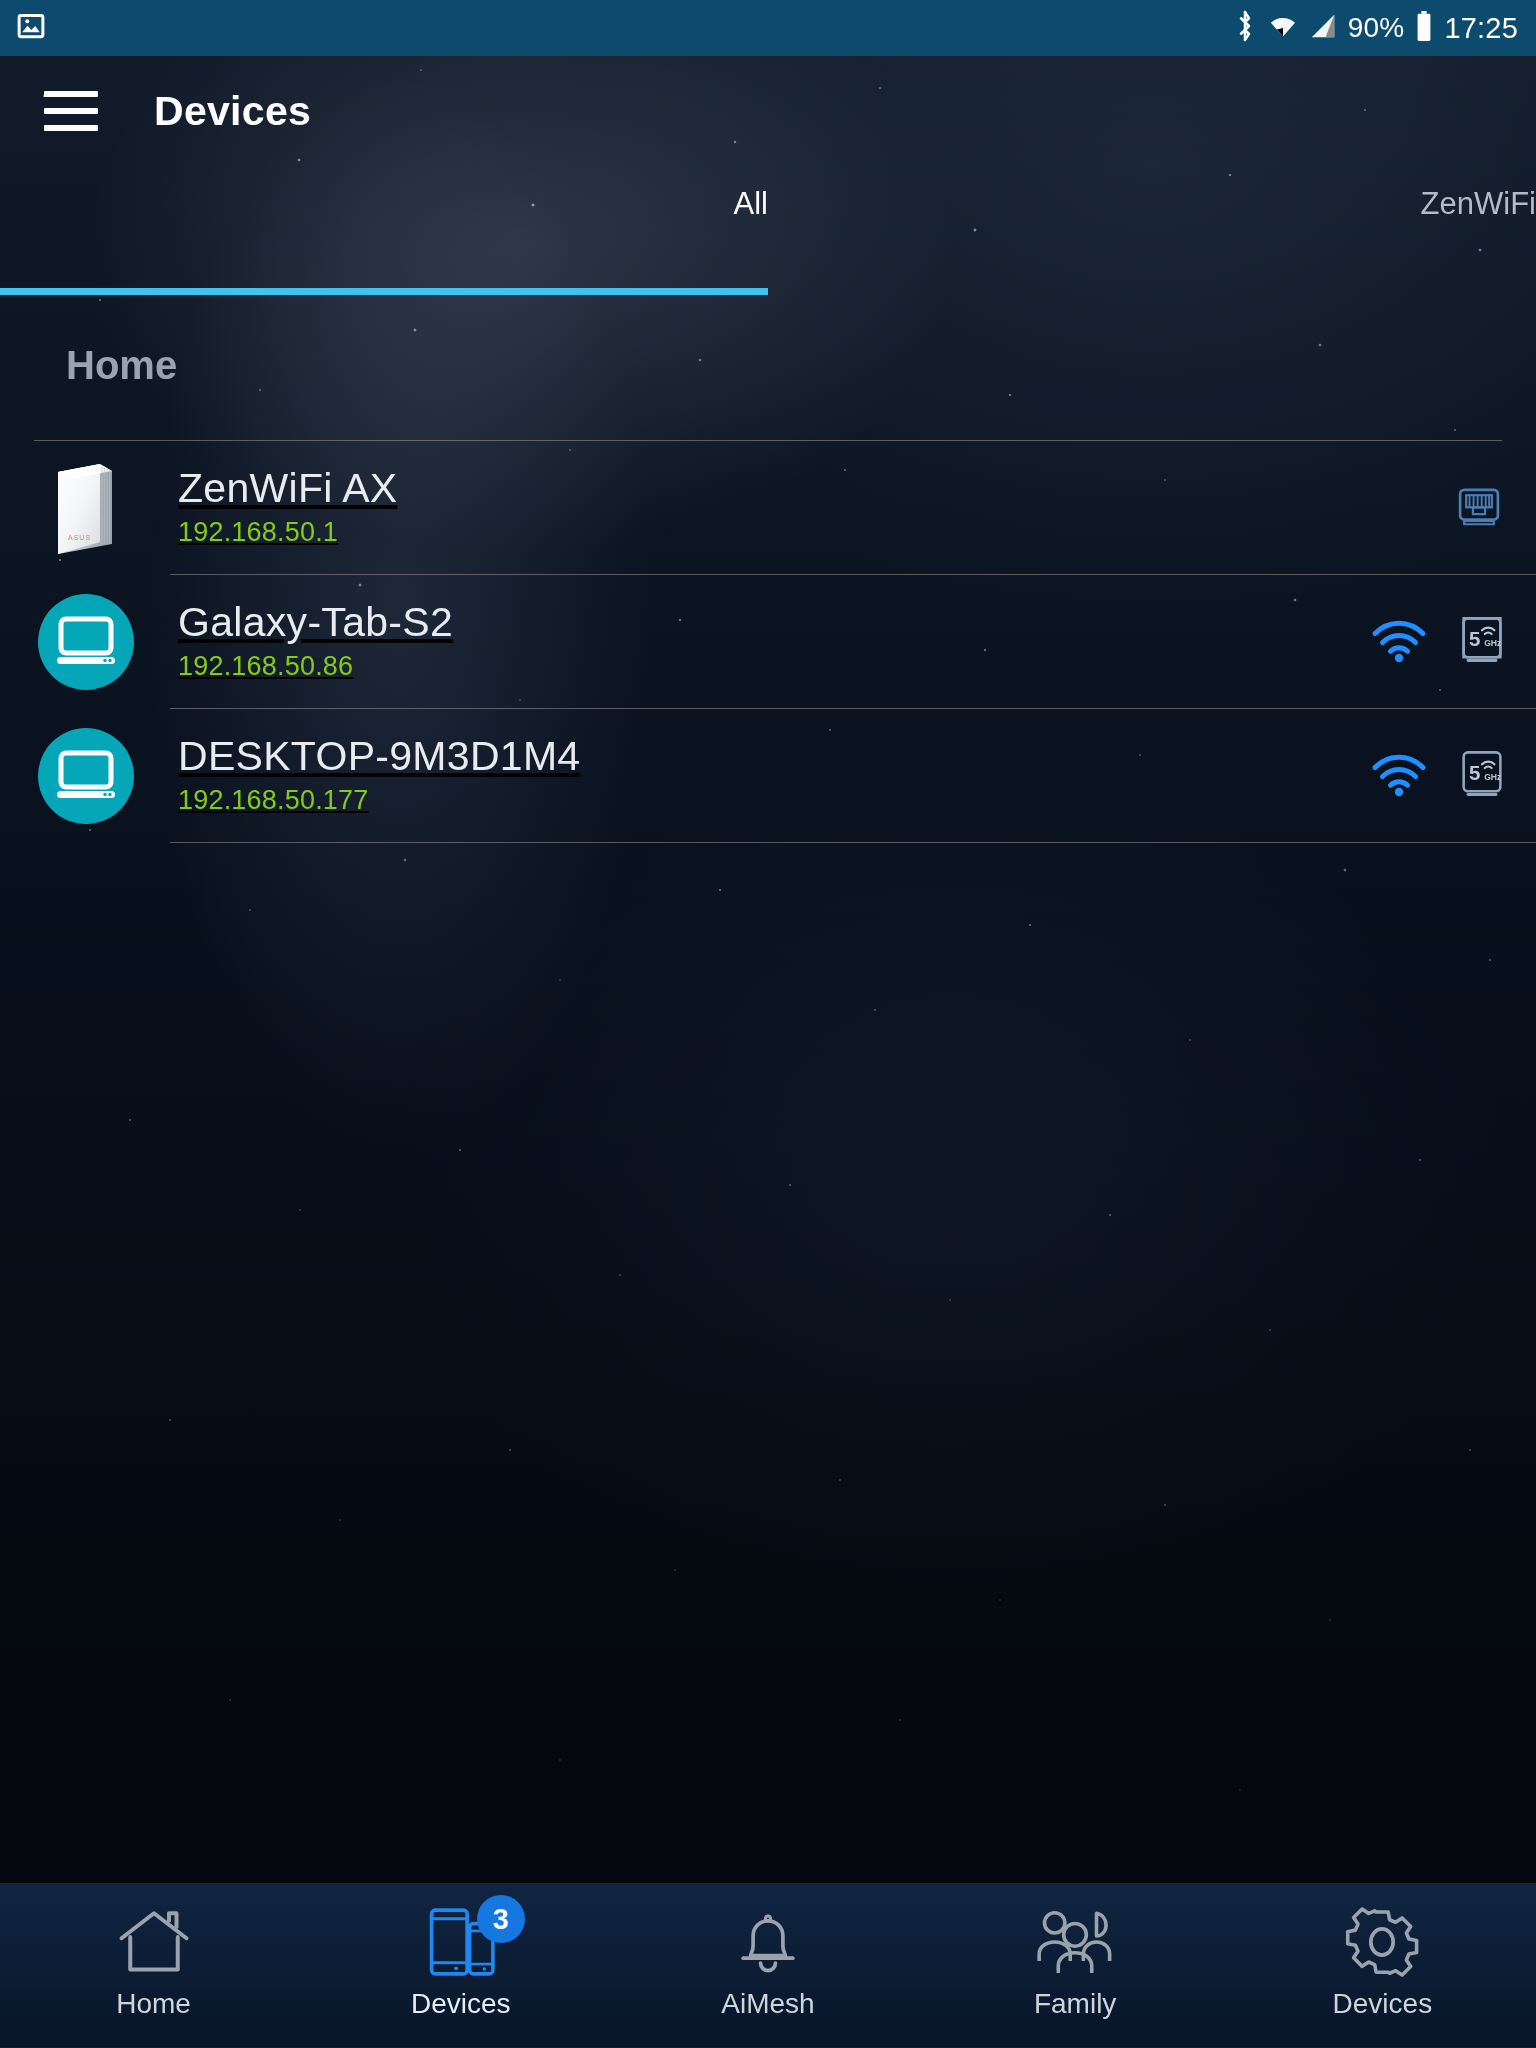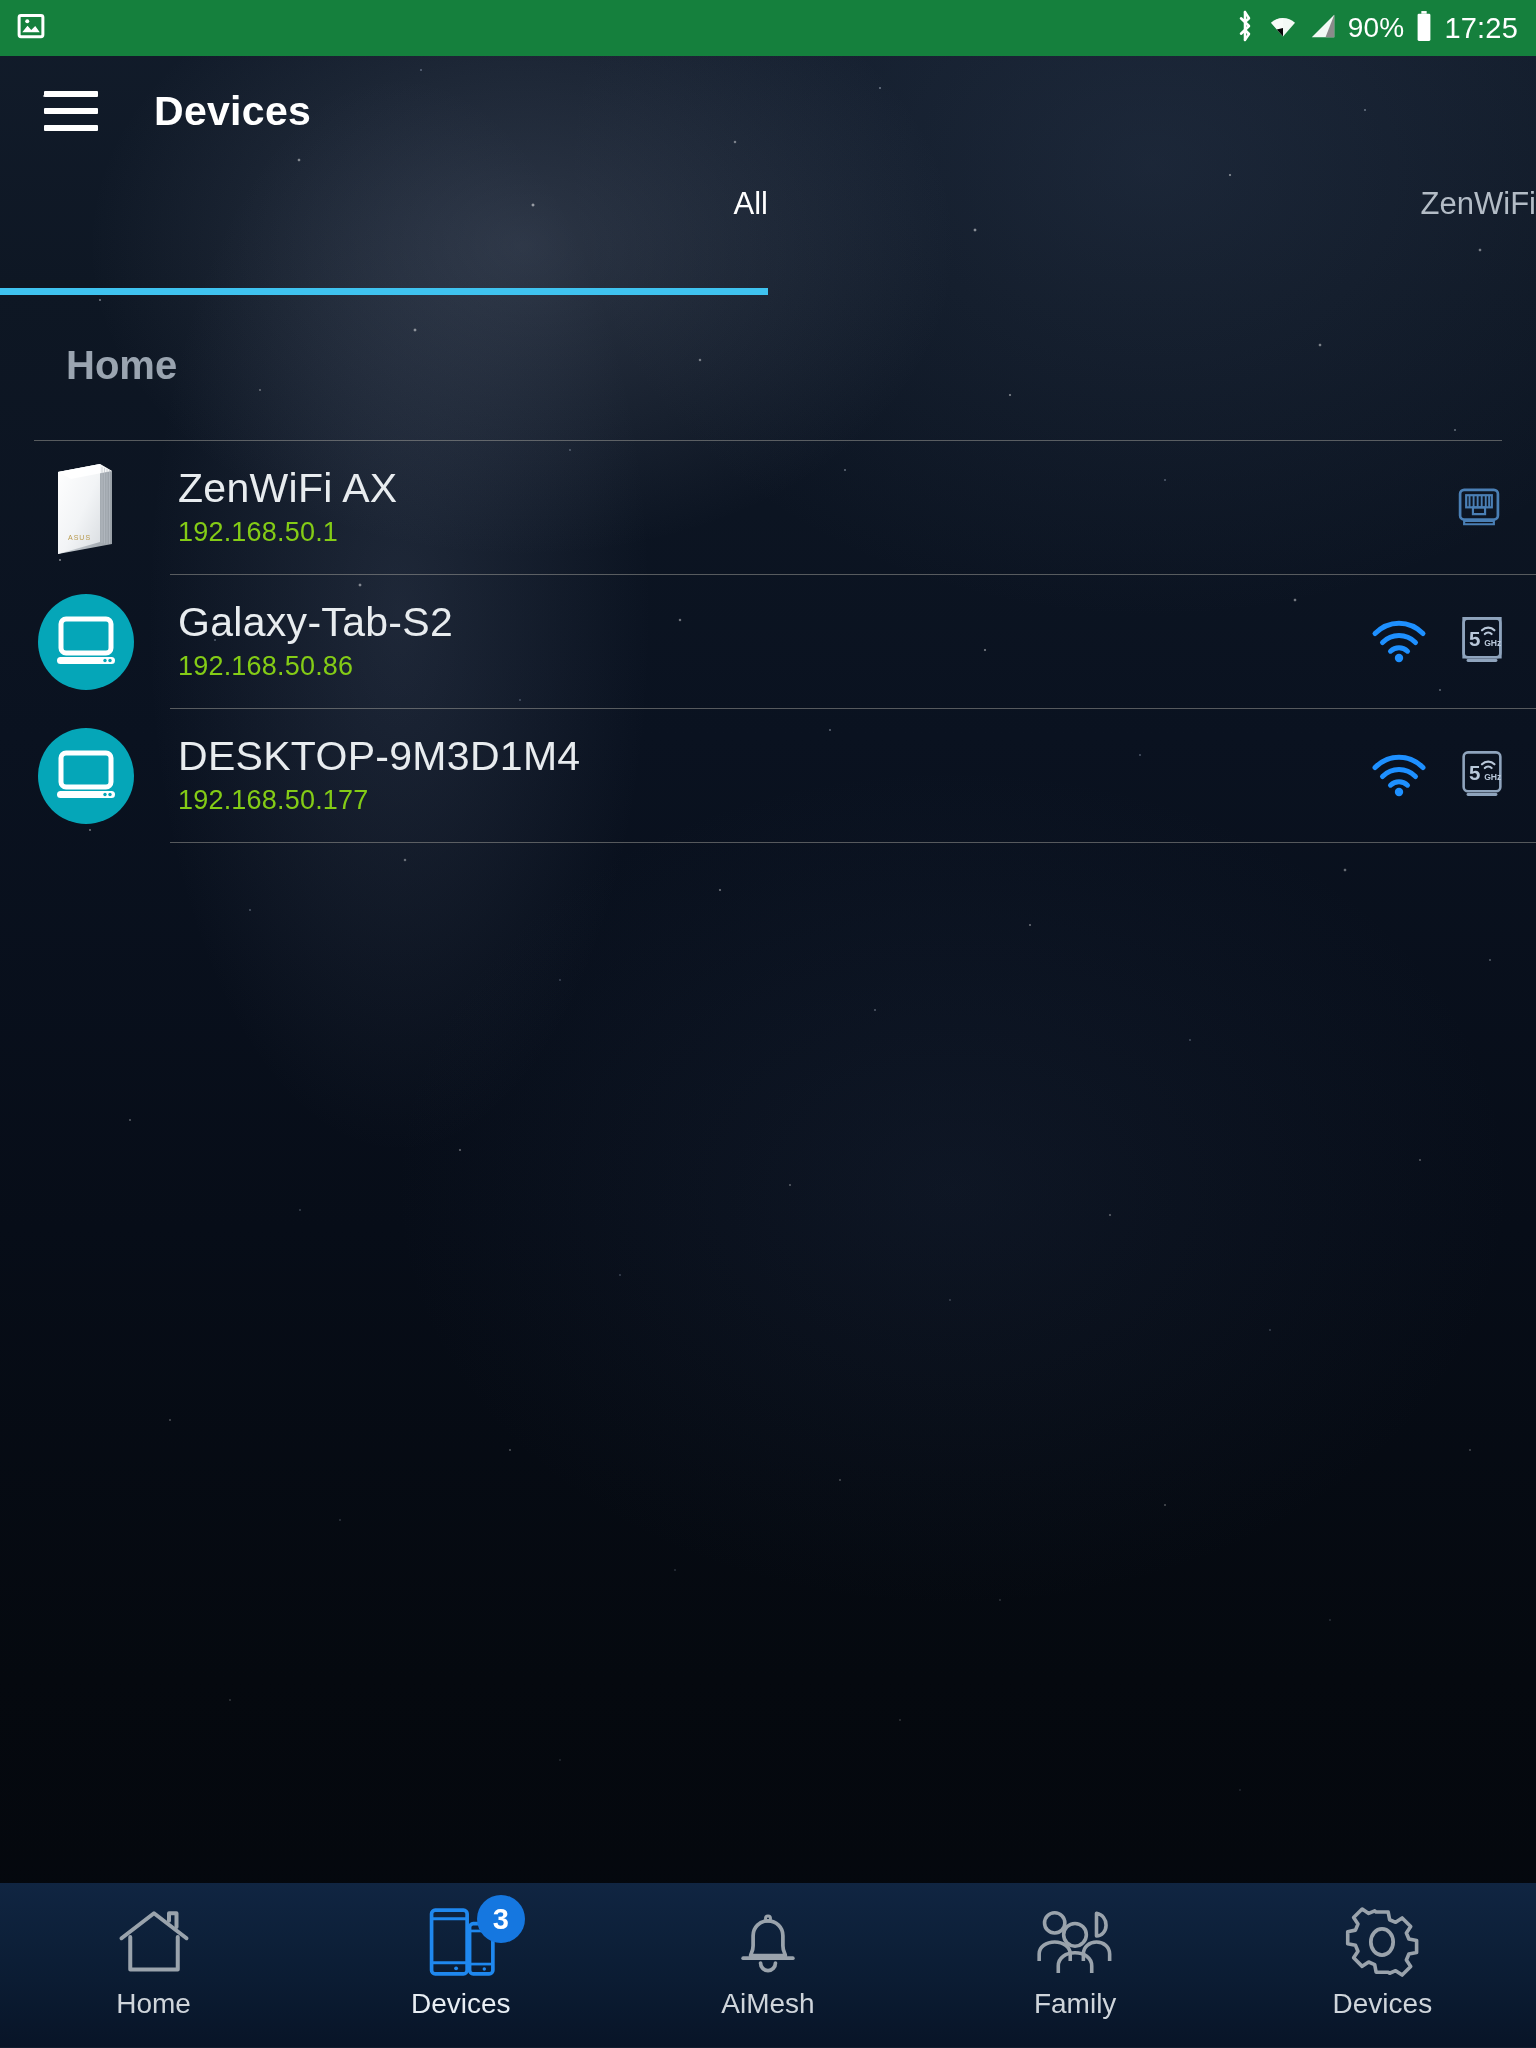--- a/index.html
+++ b/index.html
@@ -102,21 +102,21 @@
       radial-gradient(1.3px 1.3px at 230px 1700px, rgba(255,255,255,.3), transparent),
       radial-gradient(1.2px 1.2px at 560px 1760px, rgba(220,235,255,.26), transparent),
       radial-gradient(1.3px 1.3px at 900px 1720px, rgba(255,255,255,.28), transparent),
       radial-gradient(1.2px 1.2px at 1240px 1790px, rgba(215,230,255,.24), transparent);
     background-repeat:no-repeat;
   }
 
   
   .statusbar {
     position:absolute; top:0; left:0; width:1536px; height:56px;
-    background:#15803d;
+    background:#0c4a6e;
     display:flex; align-items:center;
     padding:0 18px 0 16px;
     z-index:30;
   }
   .sb-left { display:flex; align-items:center; gap:10px; }
   .sb-right { margin-left:auto; display:flex; align-items:center; gap:10px; }
   .sb-text { color:#fff; font-size:28px; letter-spacing:.2px; }
   .sb-time { color:#fff; font-size:29px; letter-spacing:.2px; }
 
   
@@ -171,21 +171,21 @@
   .dev-avatar {
     width:96px; height:96px; flex:0 0 96px;
     display:flex; align-items:center; justify-content:center;
     margin-left:18px;
   }
   .avatar-circle {
     width:96px; height:96px; border-radius:50%;
     background:#05a6b8;
     display:flex; align-items:center; justify-content:center;
   }
-  .dev-info { margin-left:44px; display:flex; flex-direction:column; justify-content:center; gap:6px; }
+  .dev-info { margin-left:44px; display:flex; flex-direction:column; justify-content:center; gap:6px;text-decoration:underline; }
   .dev-name { color:#e8ecef; font-size:41px; letter-spacing:.3px; line-height:1.05; }
   .dev-ip   { color:#84cc16; font-size:27px; letter-spacing:.2px; }
   .dev-status { margin-left:auto; display:flex; align-items:center; gap:30px; }
 
   
   .bottomnav {
     position:absolute; left:0; bottom:0; width:1536px; height:165px;
     display:flex; align-items:flex-start; z-index:25;
     background:linear-gradient(180deg,#102542 0%, #0d2039 35%, #0a1a30 70%, #081427 100%);
     box-shadow:0 -1px 0 rgba(255,255,255,0.04) inset;

